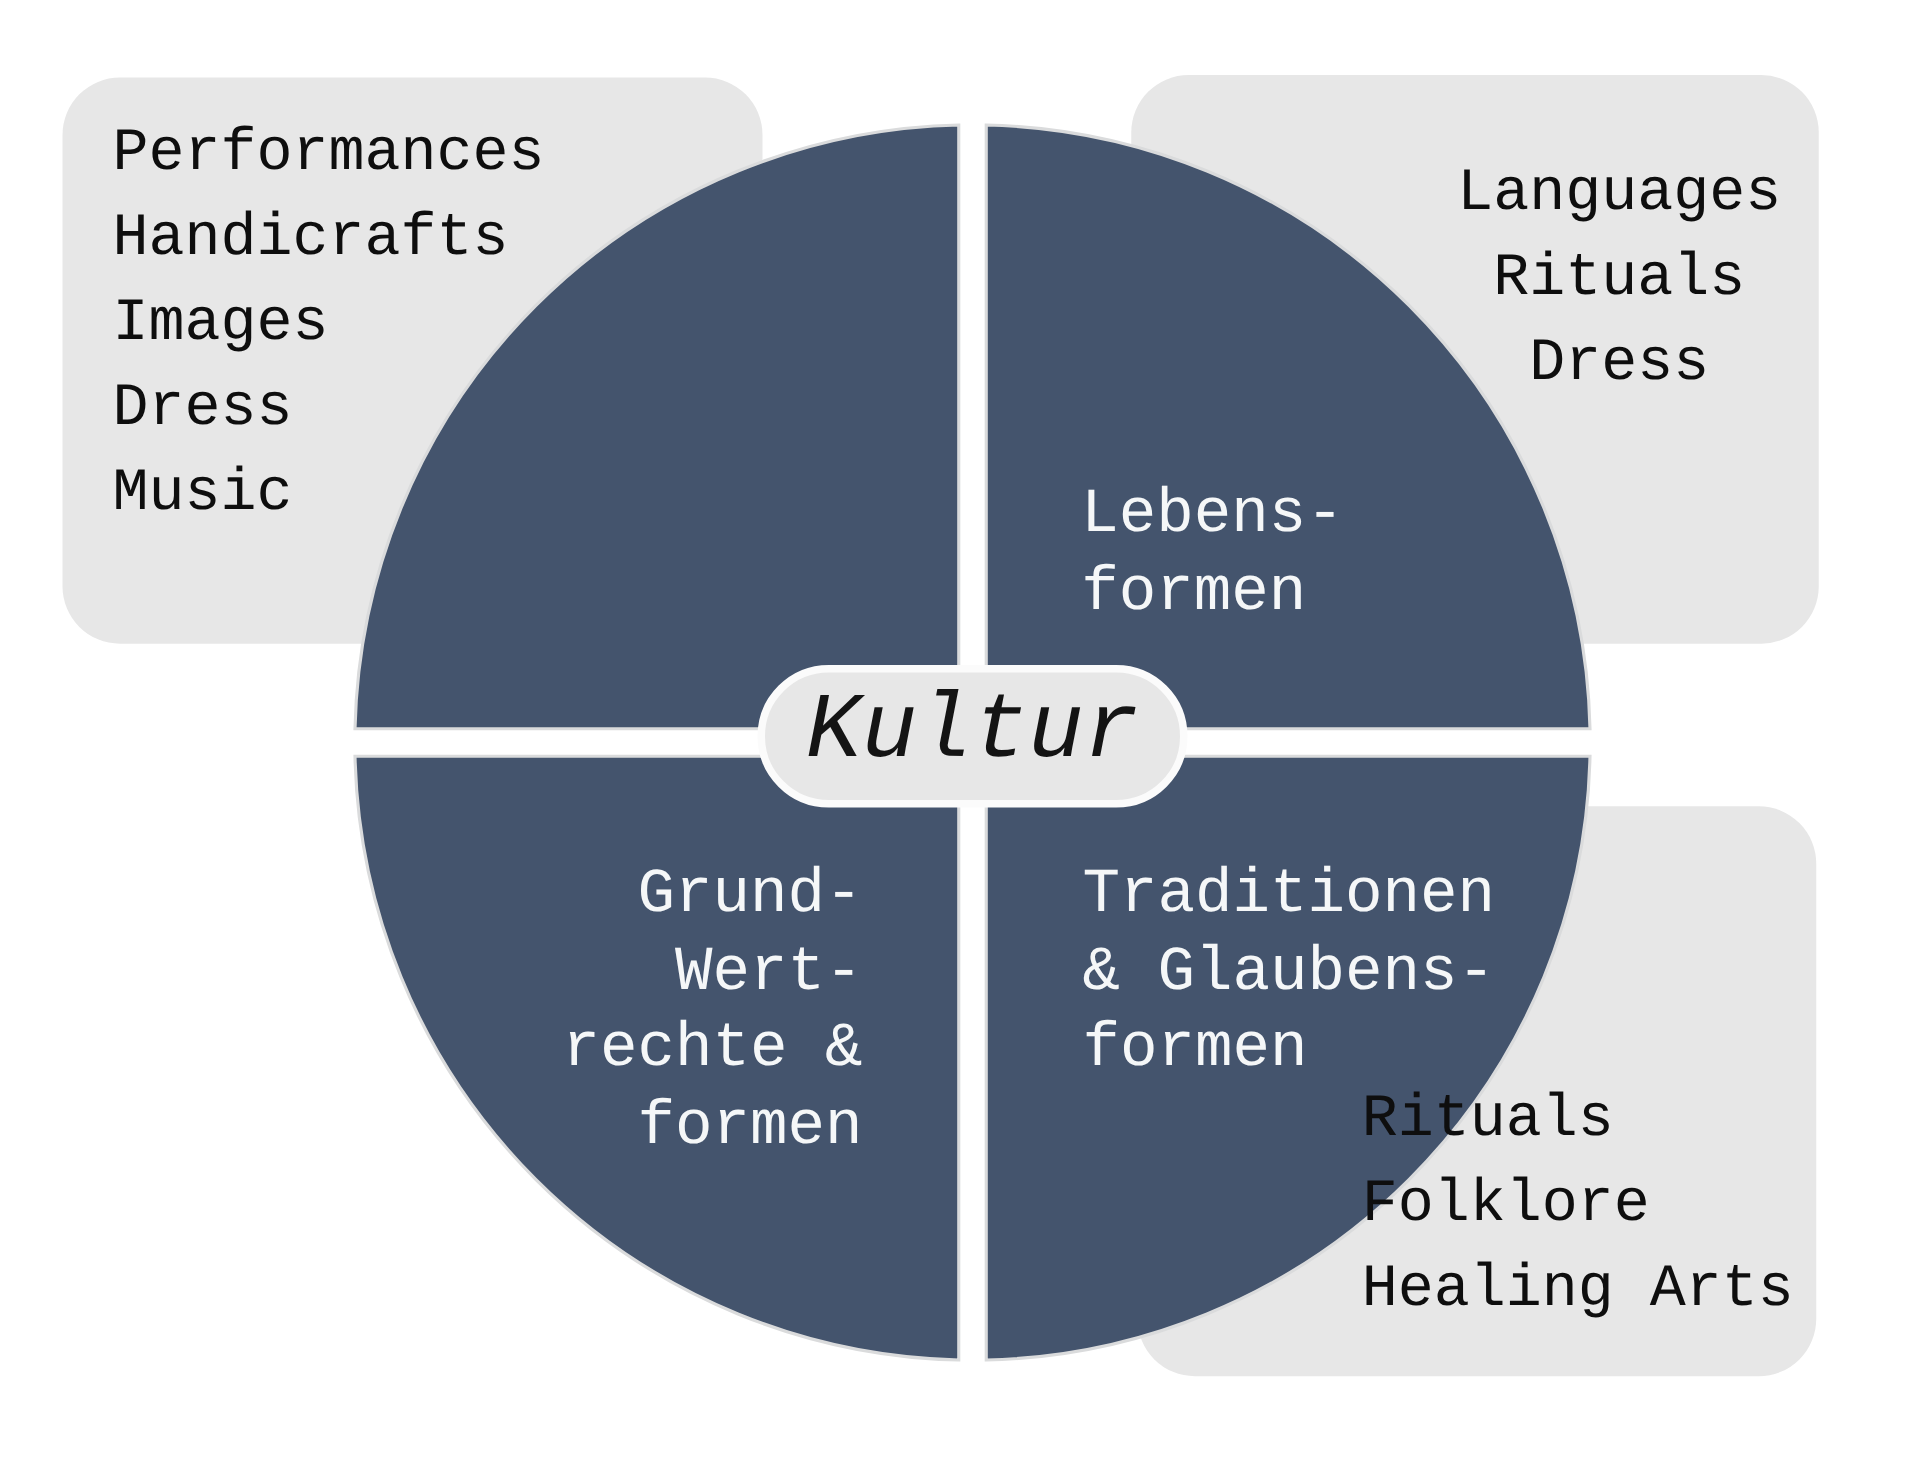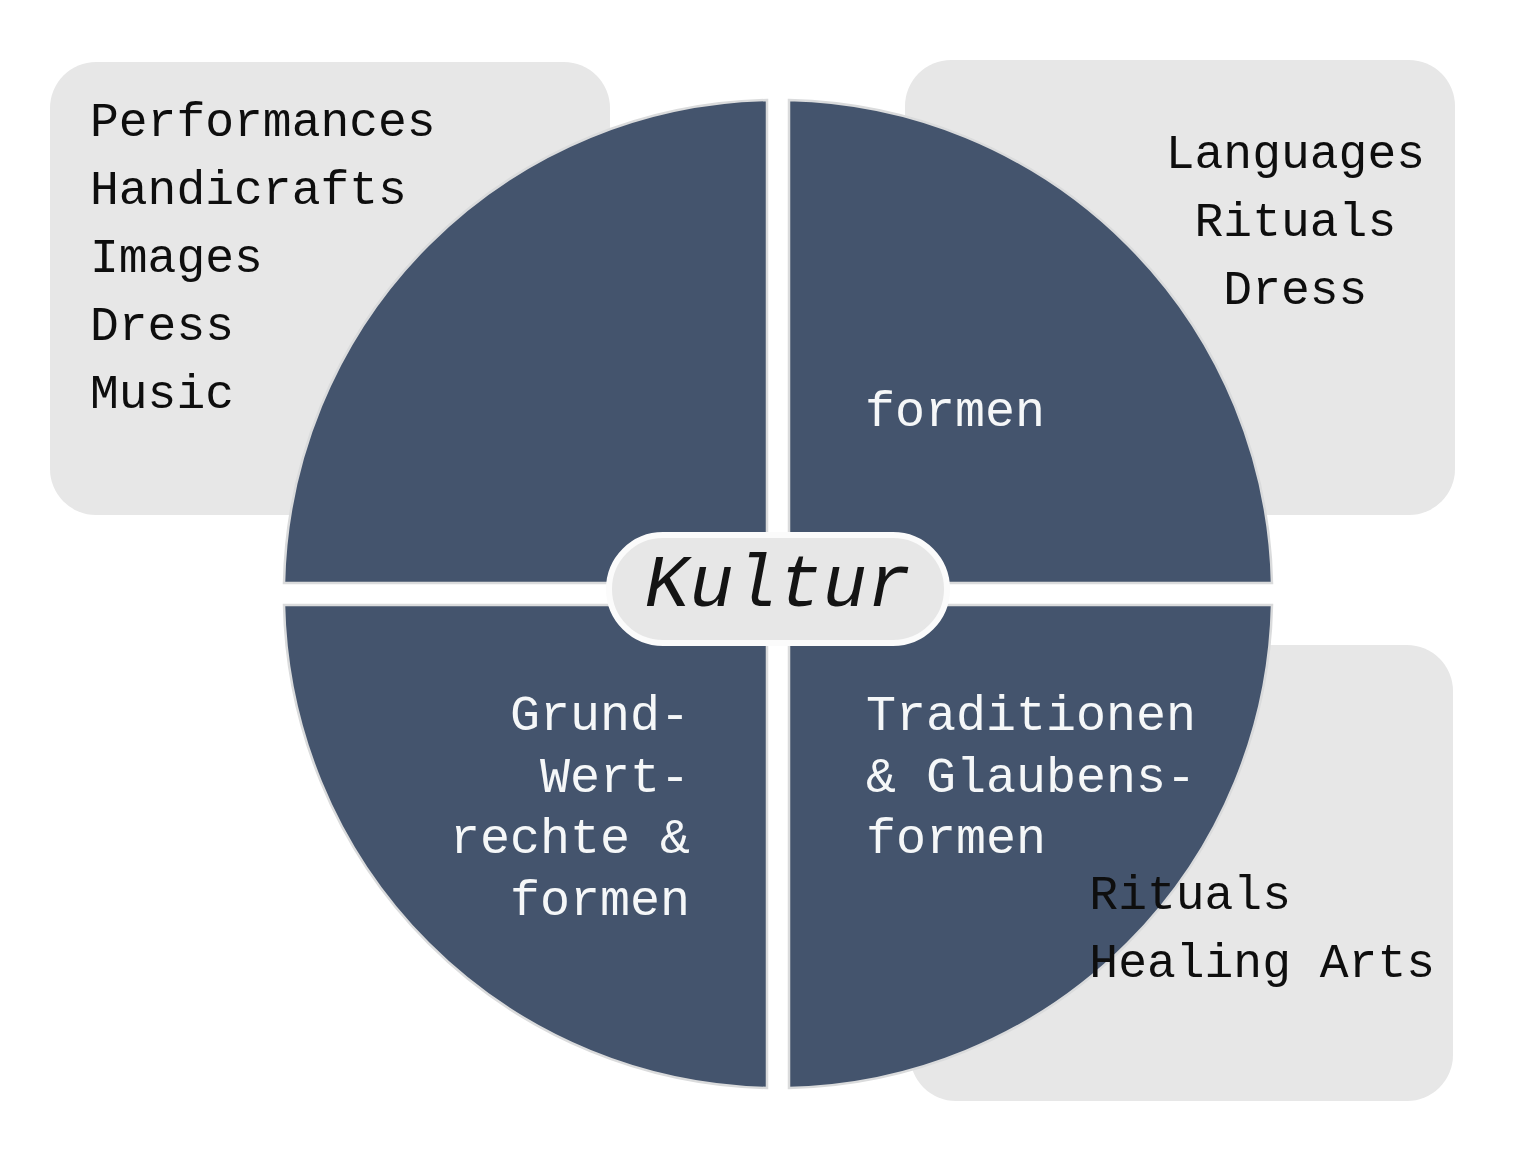--- a/index.html
+++ b/index.html
@@ -112,25 +112,27 @@
   </div>
 
   <div class="list list-tr">
     <div>Languages</div>
     <div>Rituals</div>
     <div>Dress</div>
   </div>
 
   <div class="list list-br">
     <div>Rituals</div>
+    <div>Folklore</div>
     <div>Healing Arts</div>
   </div>
 
 
   <div class="qlabel q-lebens">
+    <div>Lebens-</div>
     <div>formen</div>
   </div>
 
   <div class="qlabel q-grund">
     <div>Grund-</div>
     <div>Wert-</div>
     <div>rechte &amp;</div>
     <div>formen</div>
   </div>
 

